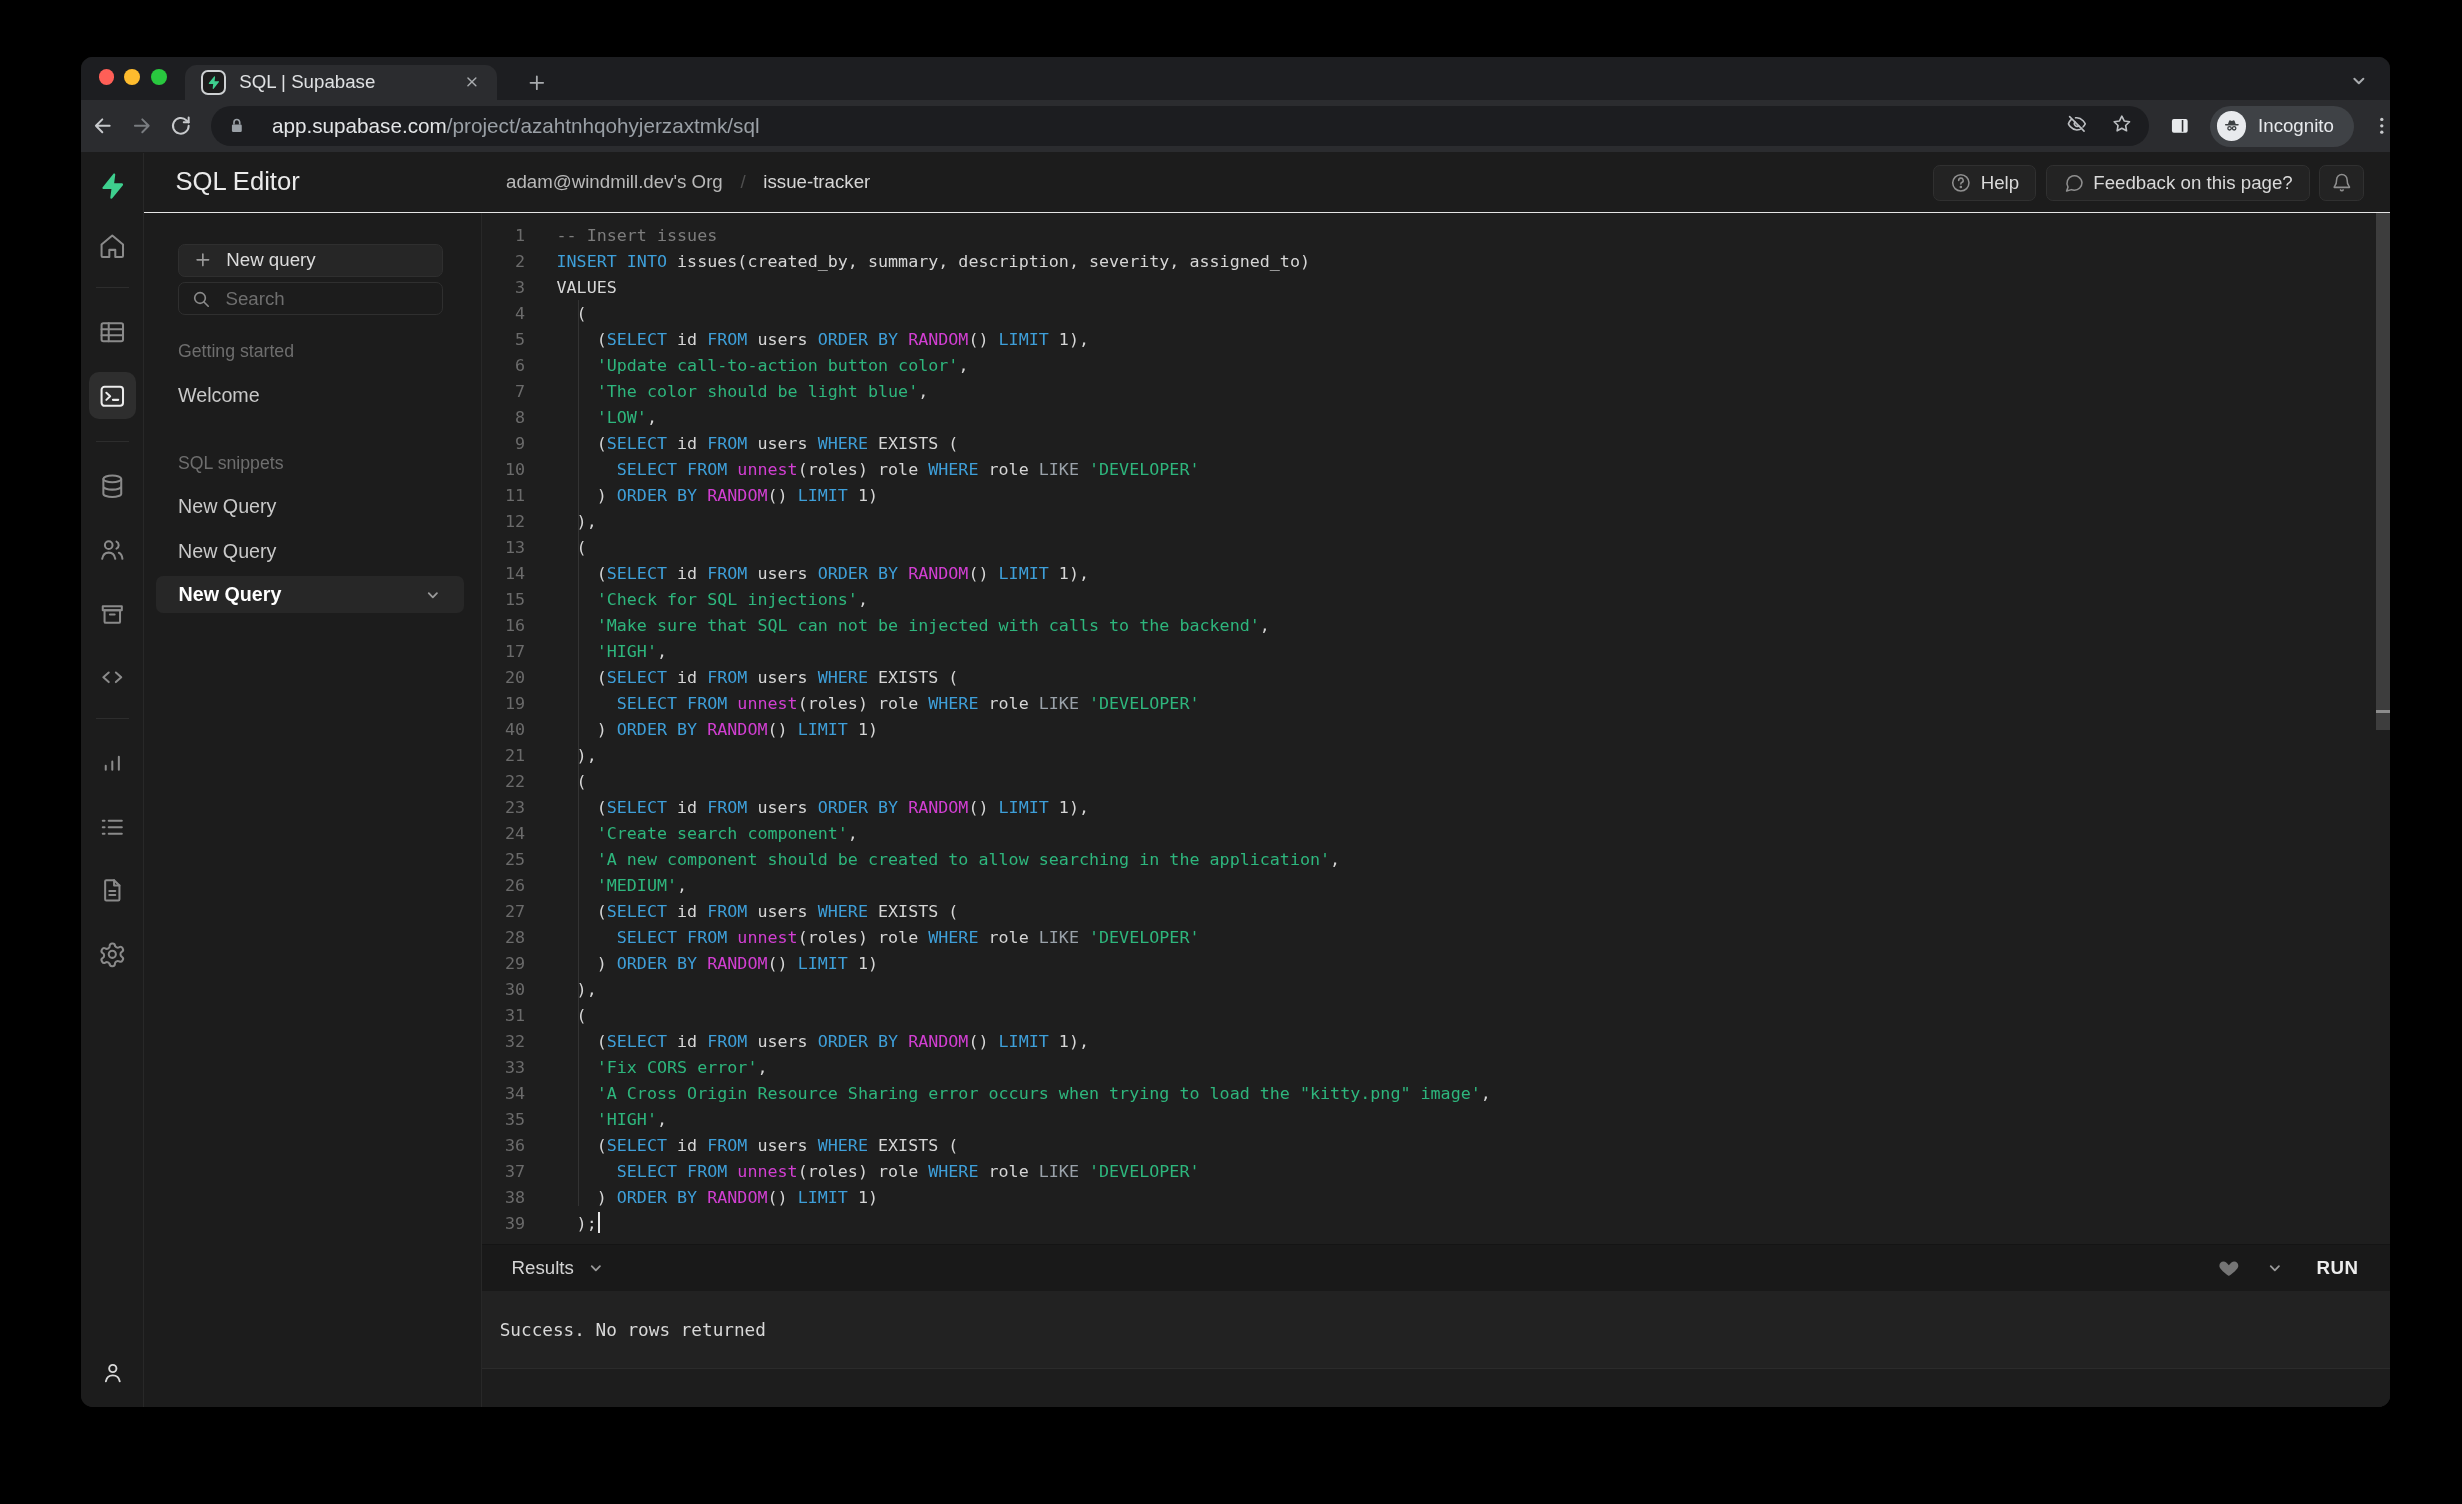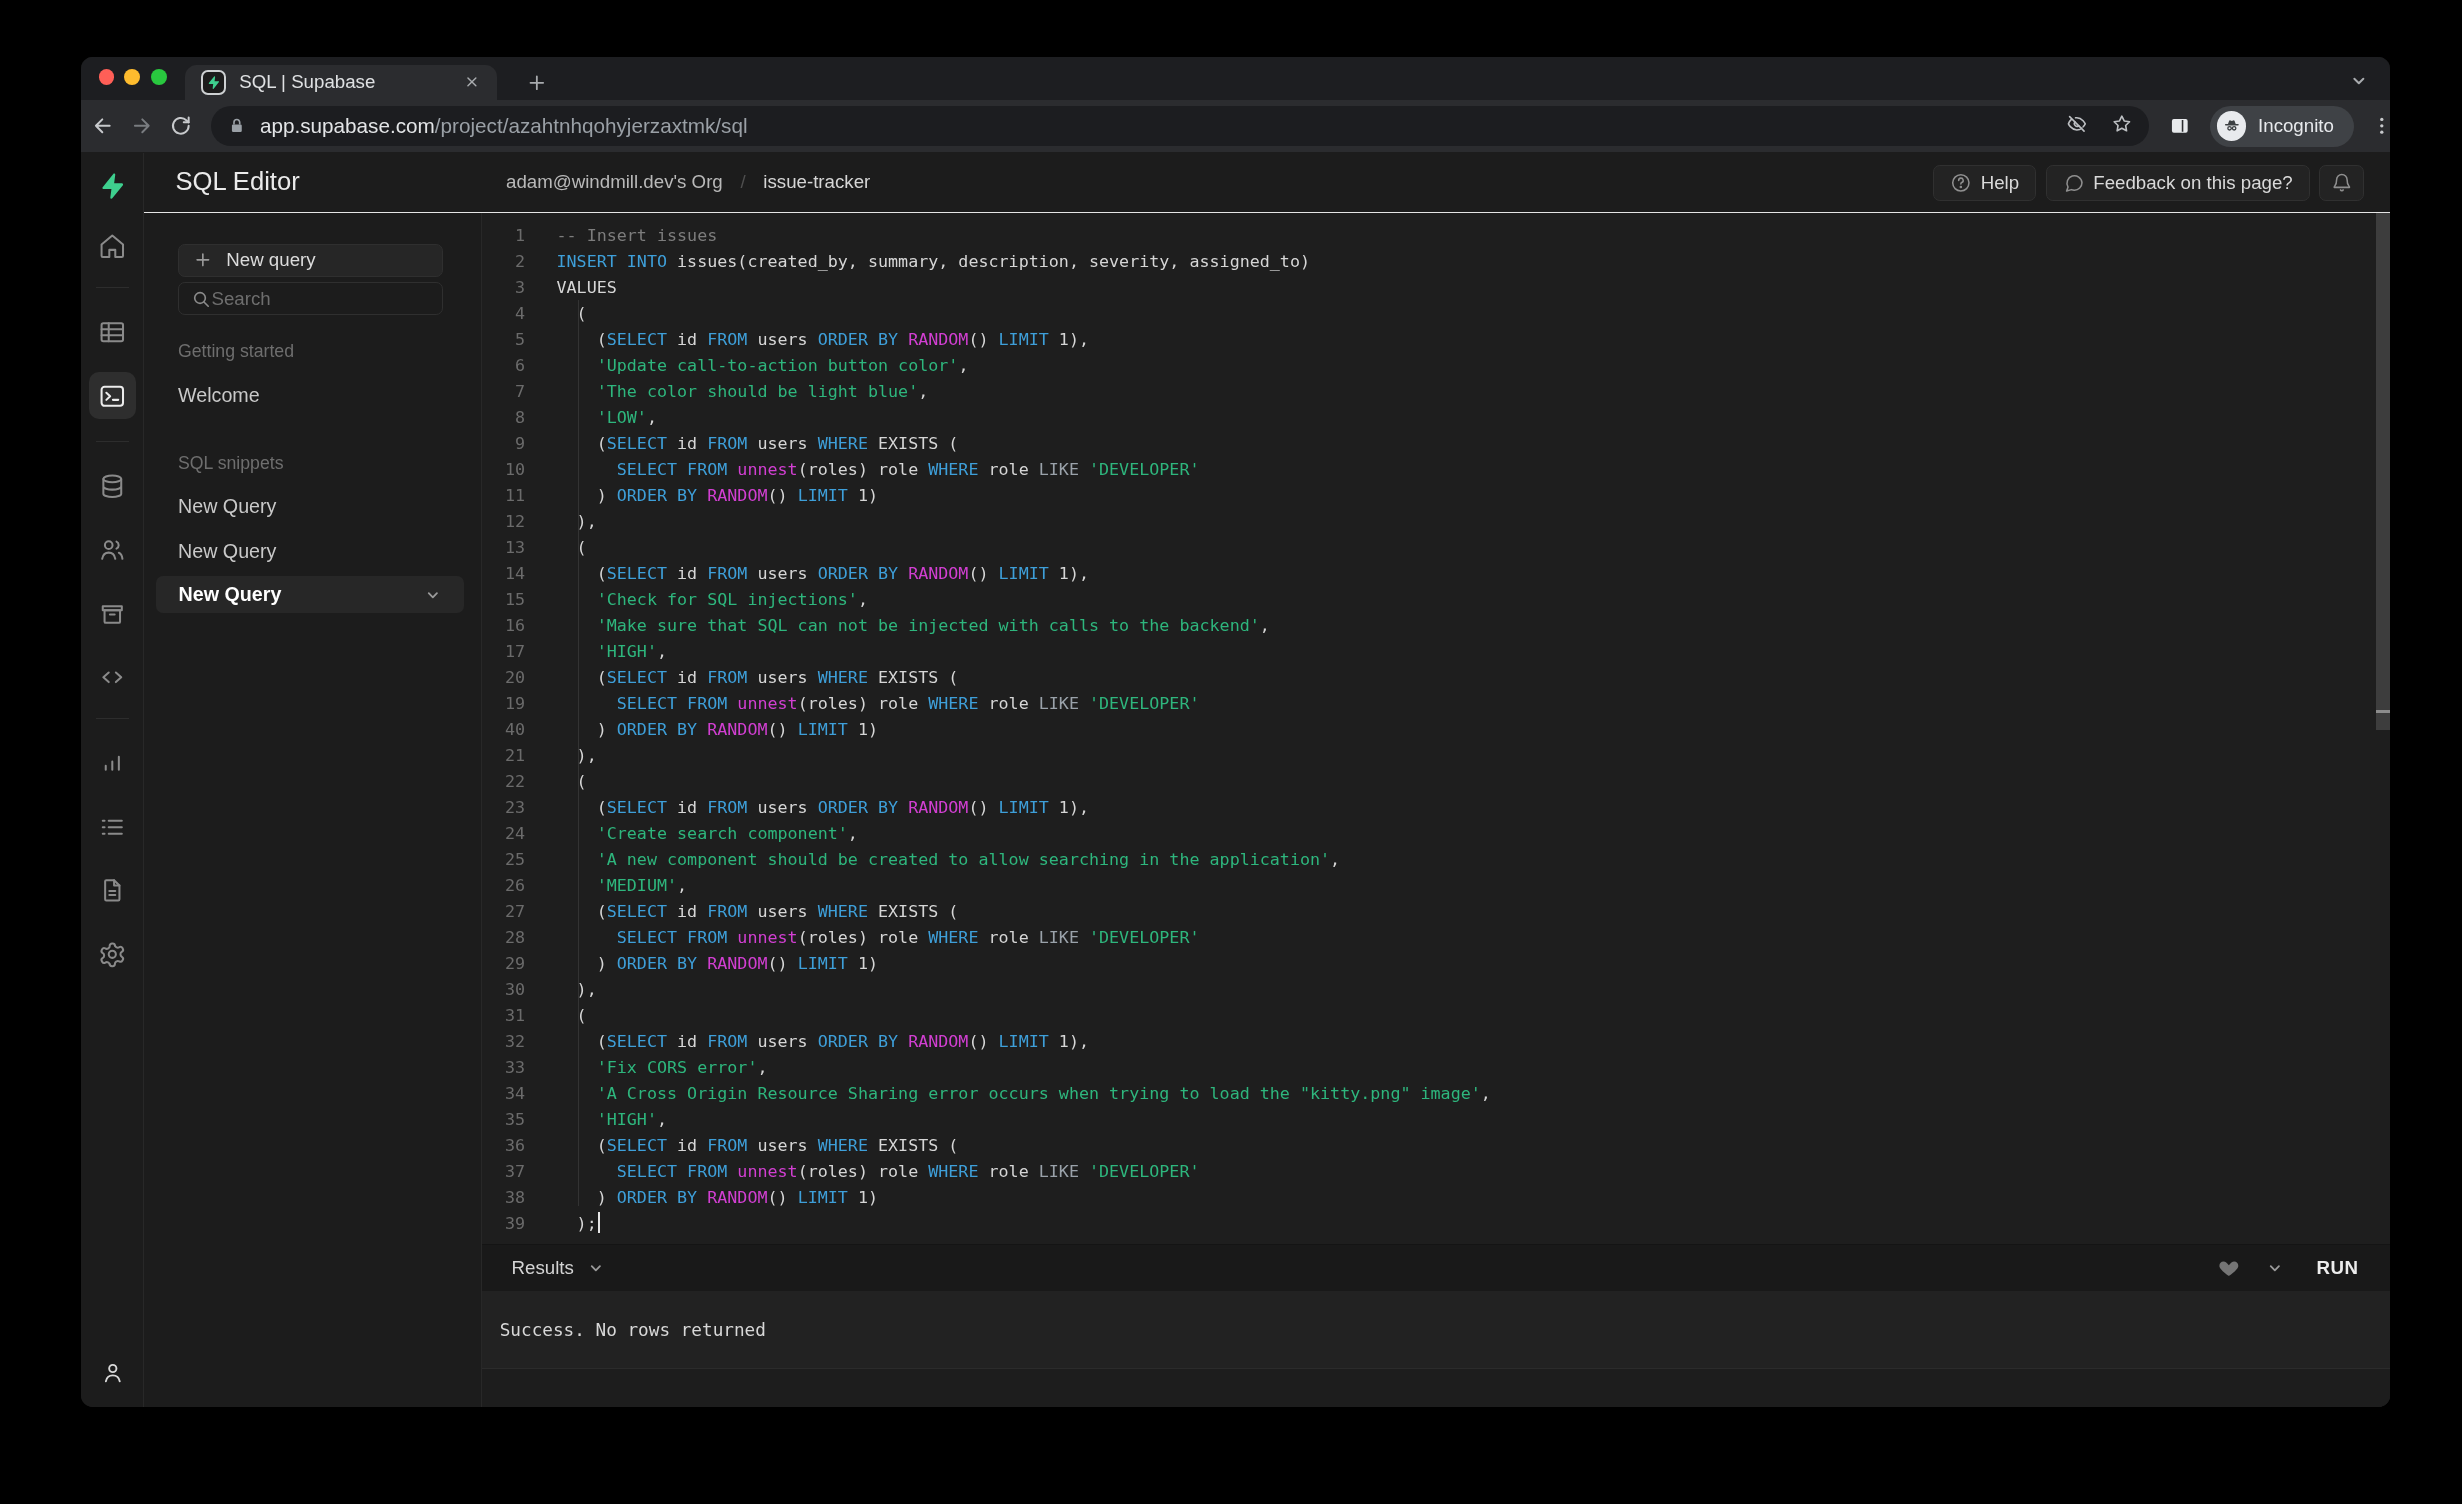--- a/index.html
+++ b/index.html
@@ -18,21 +18,21 @@
   .newtab { position:absolute; left:439px; top:8.9px; width:33px; height:33px; color:#a8abae; display:flex; align-items:center; justify-content:center; }
   .tabsearch { position:absolute; right:17.7px; top:9.9px; width:27.6px; height:27.6px; color:#a8abae; display:flex; align-items:center; justify-content:center; }
   .icon16 svg { width:15.8px; height:15.8px; } .icon20 svg { width:19.7px; height:19.7px; } .icon22 svg { width:21.7px; height:21.7px; } .icon24 svg { width:23.6px; height:23.6px; }
 
   .toolbar { position:absolute; left:0; top:43px; right:0; height:52px; background:#2b2c2f; display:flex; align-items:center; }
   .nav-ic { width:39px; height:39px; display:flex; align-items:center; justify-content:center; flex:none; }
   .back { margin-left:2px; color:#c7c9cc; } .fwd { color:#797c80; } .reload { color:#c7c9cc; }
   .urlbar { margin-left:10.8px; width:1938px; height:40px; background:#1c1d20; border-radius:20.7px; display:flex; align-items:center; padding:0 15.8px 0 16.7px; flex:none; }
   .lock { color:#9aa0a6; display:flex; margin-right:12.8px; }
   .url-text { font-size:20.7px; white-space:nowrap; overflow:hidden; flex:1; }
-  .url-host { color:#e3e5e7; } .url-path { color:#9aa0a6; }
+  .url-host { color:#e3e5e7;margin-left:12px; } .url-path { color:#9aa0a6; }
   .urlbar .trail { color:#bcbfc2; display:flex; gap:23.6px; margin-left:15.8px; }
   .panel-ic { margin-left:19.7px; color:#e8eaed; display:flex; }
   .incog { margin-left:17.7px; height:41px; background:#3f4246; border-radius:20.7px; display:flex; align-items:center; padding:0 19.7px 0 6.9px; flex:none; }
   .spy-circle { width:29.6px; height:29.6px; border-radius:50%; background:#e8eaed; color:#3c4043; display:flex; align-items:center; justify-content:center; }
   .incog-label { margin-left:11.8px; font-size:18.7px; color:#e8eaed; }
   .kebab { margin-left:16.7px; color:#c7c9cc; display:flex; }
 
   
   .app { position:absolute; left:0; top:96px; right:0; bottom:0; background:#1c1c1c; display:flex; }
   .rail { width:63px; border-right:1px solid #282828; position:relative; display:flex; flex-direction:column; align-items:center; flex:none; }
@@ -51,21 +51,21 @@
   .bc-org { color:#b9b9b9; } .bc-sep { color:#4f4f4f; } .bc-proj { color:#d6d6d6; }
   .header-actions { position:absolute; right:25.6px; top:11.8px; display:flex; gap:9.9px; }
   .hbtn { height:36px; background:#232323; border:1px solid #303030; border-radius:6.9px; display:flex; align-items:center; padding:0 15.8px; gap:8.9px; color:#d9d9d9; font-size:18.7px; }
   .hbtn .ic { color:#8f8f8f; display:flex; }
   .hbtn.square { width:45px; padding:0; justify-content:center; }
 
   .main { flex:1; display:flex; min-height:0; }
   .sidebar { width:338px; border-right:1px solid #282828; flex:none; position:relative; }
   .side-btn { margin:30.5px 38px 0 34px; height:33px; background:#262626; border:1px solid #2f2f2f; border-radius:6.9px; display:flex; align-items:center; padding:0 13.8px; gap:13.8px; color:#dcdcdc; font-size:18.7px; }
   .side-btn .ic { color:#9a9a9a; display:flex; }
-  .side-search { margin:5.9px 38px 0 34px; height:33px; background:transparent; border:1px solid #2f2f2f; border-radius:6.9px; display:flex; align-items:center; padding:0 11.8px; gap:1px; }
+  .side-search { margin:5.9px 38px 0 34px; height:33px; background:transparent; border:1px solid #2f2f2f; border-radius:6.9px; display:flex; align-items:center; padding:0 11.8px; gap:15px; }
   .side-search .ic { color:#8a8a8a; display:flex; }
   .side-search input { background:none; border:none; outline:none; color:#c9c9c9; font-size:18.7px; width:100%; font-family:"Liberation Sans", sans-serif; }
   .side-search input::placeholder { color:#6e6e6e; }
   .side-heading { margin:25.6px 0 0 34px; font-size:17.7px; color:#6e6e6e; }
   .side-item { margin:21.7px 0 0 34px; font-size:19.7px; color:#c9c9c9; }
   .side-item.active { margin:12.8px 16.7px 0 11.8px; padding:0 21.7px 0 22.7px; height:37px; background:#272727; border-radius:6.9px; display:flex; align-items:center; justify-content:space-between; color:#ffffff; font-weight:700; }
   .side-item.active .ic { color:#9a9a9a; display:flex; }
 
   .editor-col { flex:1; display:flex; flex-direction:column; min-width:0; background:#1e1e1e; }
   .editor { height:1031px; position:relative; overflow:hidden; flex:none; }

